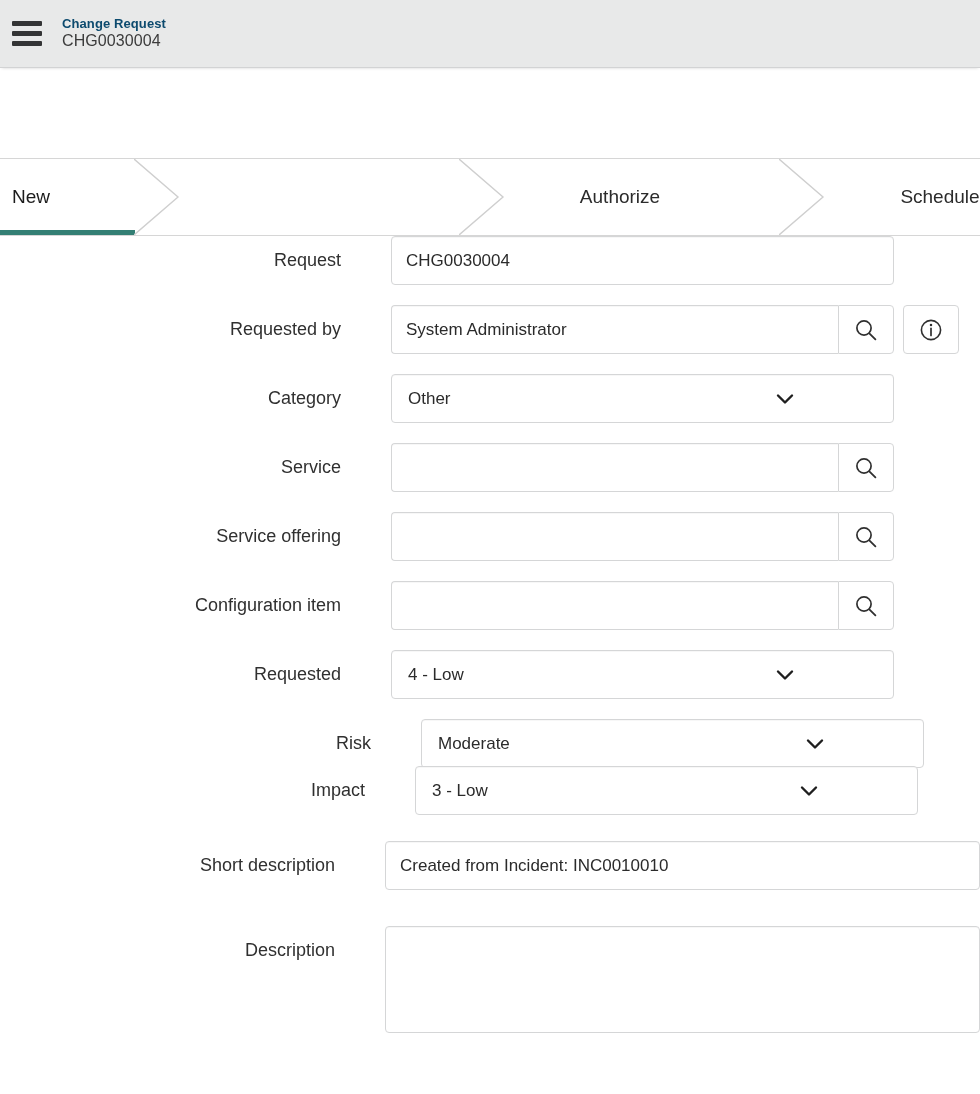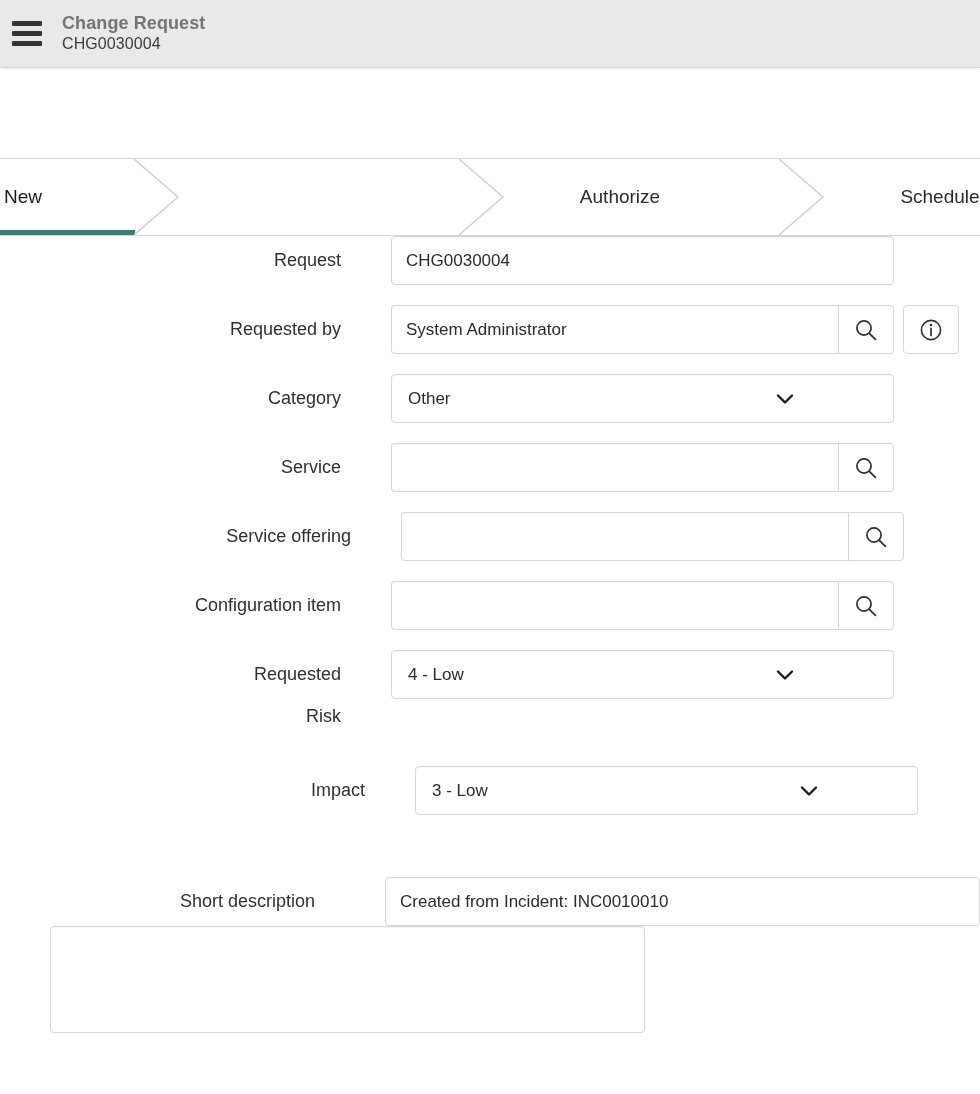--- a/index.html
+++ b/index.html
@@ -48,23 +48,23 @@
     background: #333435;
     border-radius: 1px;
   }
   .title-block {
     display: flex;
     flex-direction: column;
     justify-content: center;
     line-height: 1.18;
   }
   .title-main {
-    font-size: 18px;
+    font-size: 13px;
     font-weight: bold;
-    color: #737373;
+    color: #0c4a6e;
     letter-spacing: 0.1px;
   }
   .title-sub {
     font-size: 16px;
     font-weight: normal;
     color: #3b3b3b;
     letter-spacing: 0.1px;
   }
 
   
@@ -243,21 +243,21 @@
       <span></span>
     </div>
     <div class="title-block">
       <div class="title-main">Change Request</div>
       <div class="title-sub">CHG0030004</div>
     </div>
   </div>
 
   <div class="stages" id="stages">
       <div class="stage active" style="left: 0px; width: 135px; justify-content: flex-start;">
-        <span class="stage-label" style="margin-left: 4px;">New</span>
+        <span class="stage-label" style="margin-left: 12px;">New</span>
         <div class="stage-underline" style="width: 135px;"></div>
       </div>
       <div class="chev" style="left: 134px;">
         <svg width="46" height="76" viewBox="0 0 46 76">
           <polyline points="0,0 44,38 0,76" fill="none" stroke="#cfcfcf" stroke-width="1.4"></polyline>
         </svg>
       </div>
       <div class="chev" style="left: 459px;">
         <svg width="46" height="76" viewBox="0 0 46 76">
           <polyline points="0,0 44,38 0,76" fill="none" stroke="#cfcfcf" stroke-width="1.4"></polyline>
@@ -317,21 +317,21 @@
         <div class="field-control">
           <input type="text" class="inp w-ref" value="" style="">
           <button class="ref-btn">
             <svg class="icon-svg" width="26" height="26" viewBox="0 0 26 26">
               <circle cx="11" cy="11" r="7.1" fill="none" stroke="#2f2f2f" stroke-width="1.7"></circle>
               <line x1="16.3" y1="16.3" x2="22.4" y2="22.4" stroke="#2f2f2f" stroke-width="1.8" stroke-linecap="round"></line>
             </svg>
           </button>
         </div>
       </div>
-      <div class="field-row" style="top: 276px; padding-left: 10px;">
+      <div class="field-row" style="top: 276px;">
         <div class="field-label">Service offering</div>
         <div class="field-control">
           <input type="text" class="inp w-ref" value="" style="">
           <button class="ref-btn">
             <svg class="icon-svg" width="26" height="26" viewBox="0 0 26 26">
               <circle cx="11" cy="11" r="7.1" fill="none" stroke="#2f2f2f" stroke-width="1.7"></circle>
               <line x1="16.3" y1="16.3" x2="22.4" y2="22.4" stroke="#2f2f2f" stroke-width="1.8" stroke-linecap="round"></line>
             </svg>
           </button>
         </div>
@@ -351,39 +351,47 @@
       <div class="field-row" style="top: 414px;">
         <div class="field-label">Requested</div>
         <div class="field-control">
           <div class="sel-wrap"><select class="sel"><option>4 - Low</option></select><span class="sel-chev">
               <svg class="icon-svg" width="18" height="12" viewBox="0 0 18 12">
                 <polyline points="2,2.5 9,9.5 16,2.5" fill="none" stroke="#1f1f1f" stroke-width="2.4" stroke-linecap="round" stroke-linejoin="round"></polyline>
               </svg>
             </span></div>
         </div>
       </div>
-      <div class="field-row" style="top: 456px;">
+      <div class="field-row" style="top: 483px; padding-left: 30px;">
         <div class="field-label">Risk</div>
+        <div class="field-control">
+          <div class="sel-wrap"><select class="sel"><option>Moderate</option></select><span class="sel-chev">
+              <svg class="icon-svg" width="18" height="12" viewBox="0 0 18 12">
+                <polyline points="2,2.5 9,9.5 16,2.5" fill="none" stroke="#1f1f1f" stroke-width="2.4" stroke-linecap="round" stroke-linejoin="round"></polyline>
+              </svg>
+            </span></div>
+        </div>
       </div>
       <div class="field-row" style="top: 530px; padding-left: 24px;">
         <div class="field-label">Impact</div>
         <div class="field-control">
           <div class="sel-wrap"><select class="sel"><option>3 - Low</option></select><span class="sel-chev">
               <svg class="icon-svg" width="18" height="12" viewBox="0 0 18 12">
                 <polyline points="2,2.5 9,9.5 16,2.5" fill="none" stroke="#1f1f1f" stroke-width="2.4" stroke-linecap="round" stroke-linejoin="round"></polyline>
               </svg>
             </span></div>
         </div>
       </div>
-      <div class="field-row" style="top: 641px; gap: 20px;">
+      <div class="field-row" style="top: 605px;">
         <div class="field-label">Short description</div>
         <div class="field-control">
           <input type="text" class="inp w-wide" value="Created from Incident: INC0010010" placeholder="" style="">
         </div>
       </div>
       <div class="field-row" style="top: 690px;">
+        <div class="field-label">Description</div>
         <div class="field-control">
           <textarea class="ta" style=""></textarea>
         </div>
       </div>
     </div>
 
 </div>
 
 </body></html>

